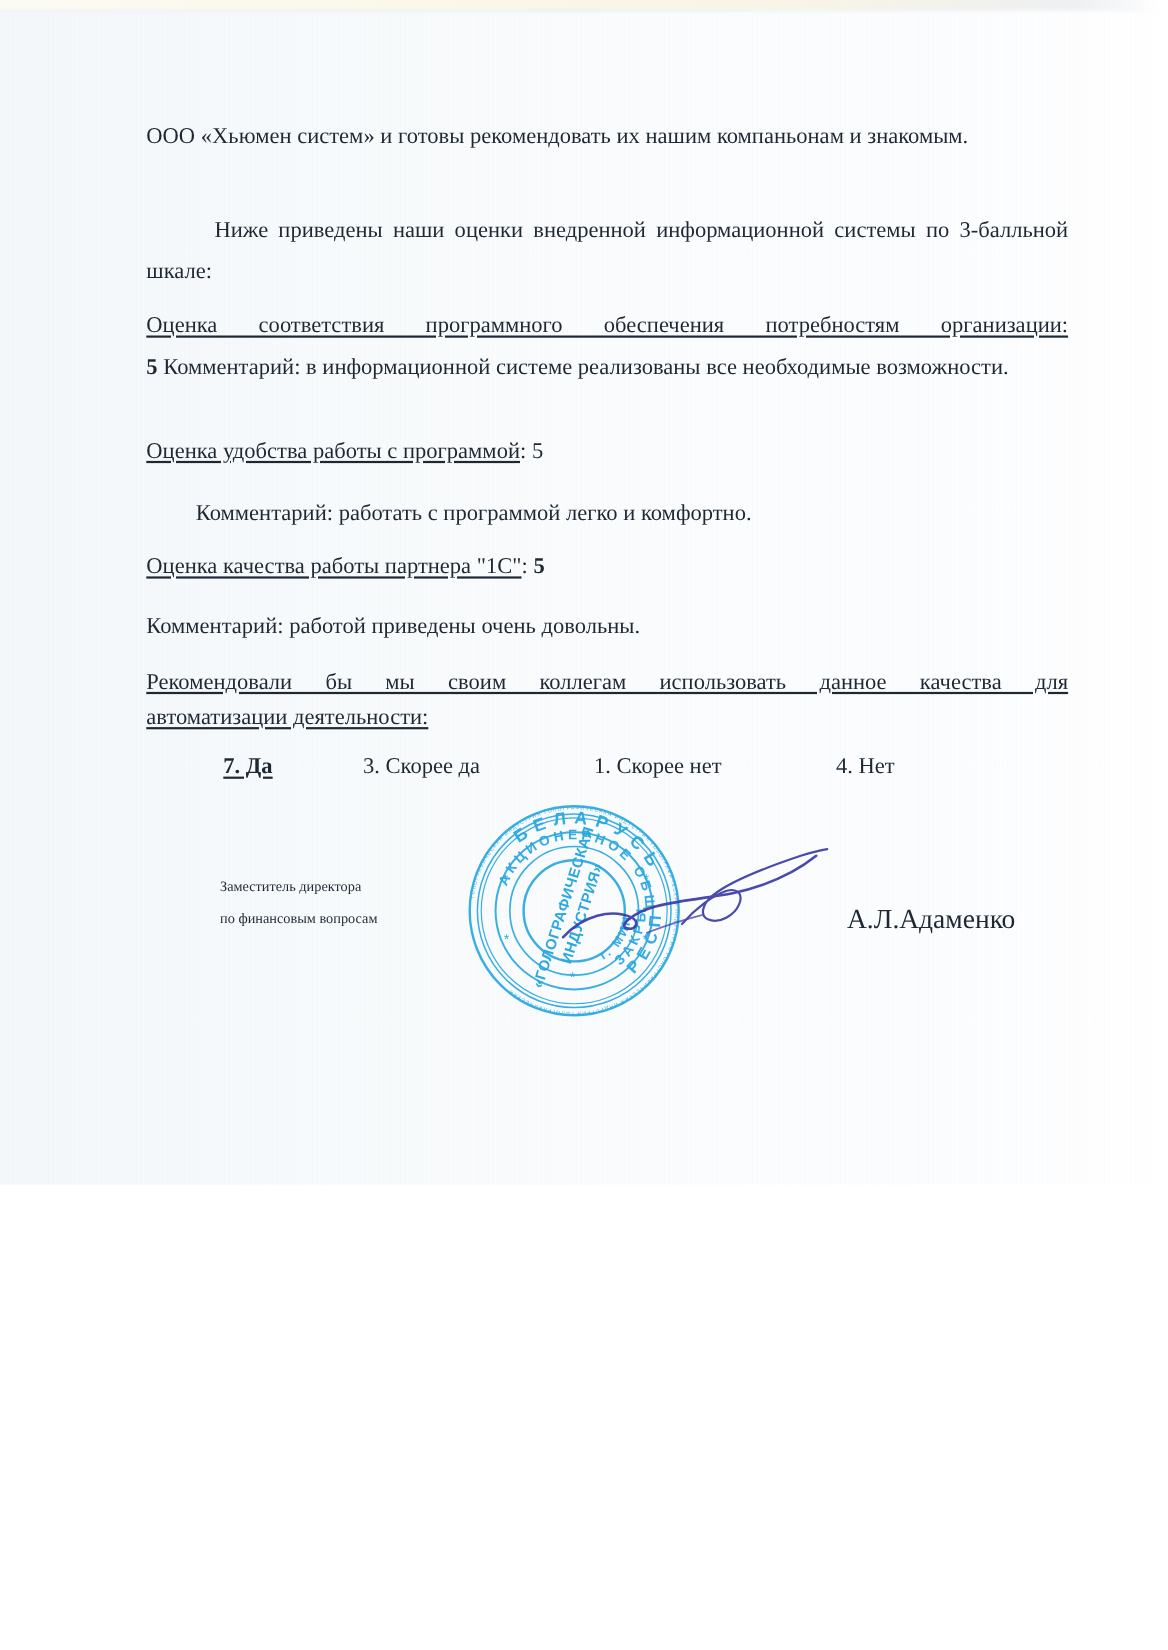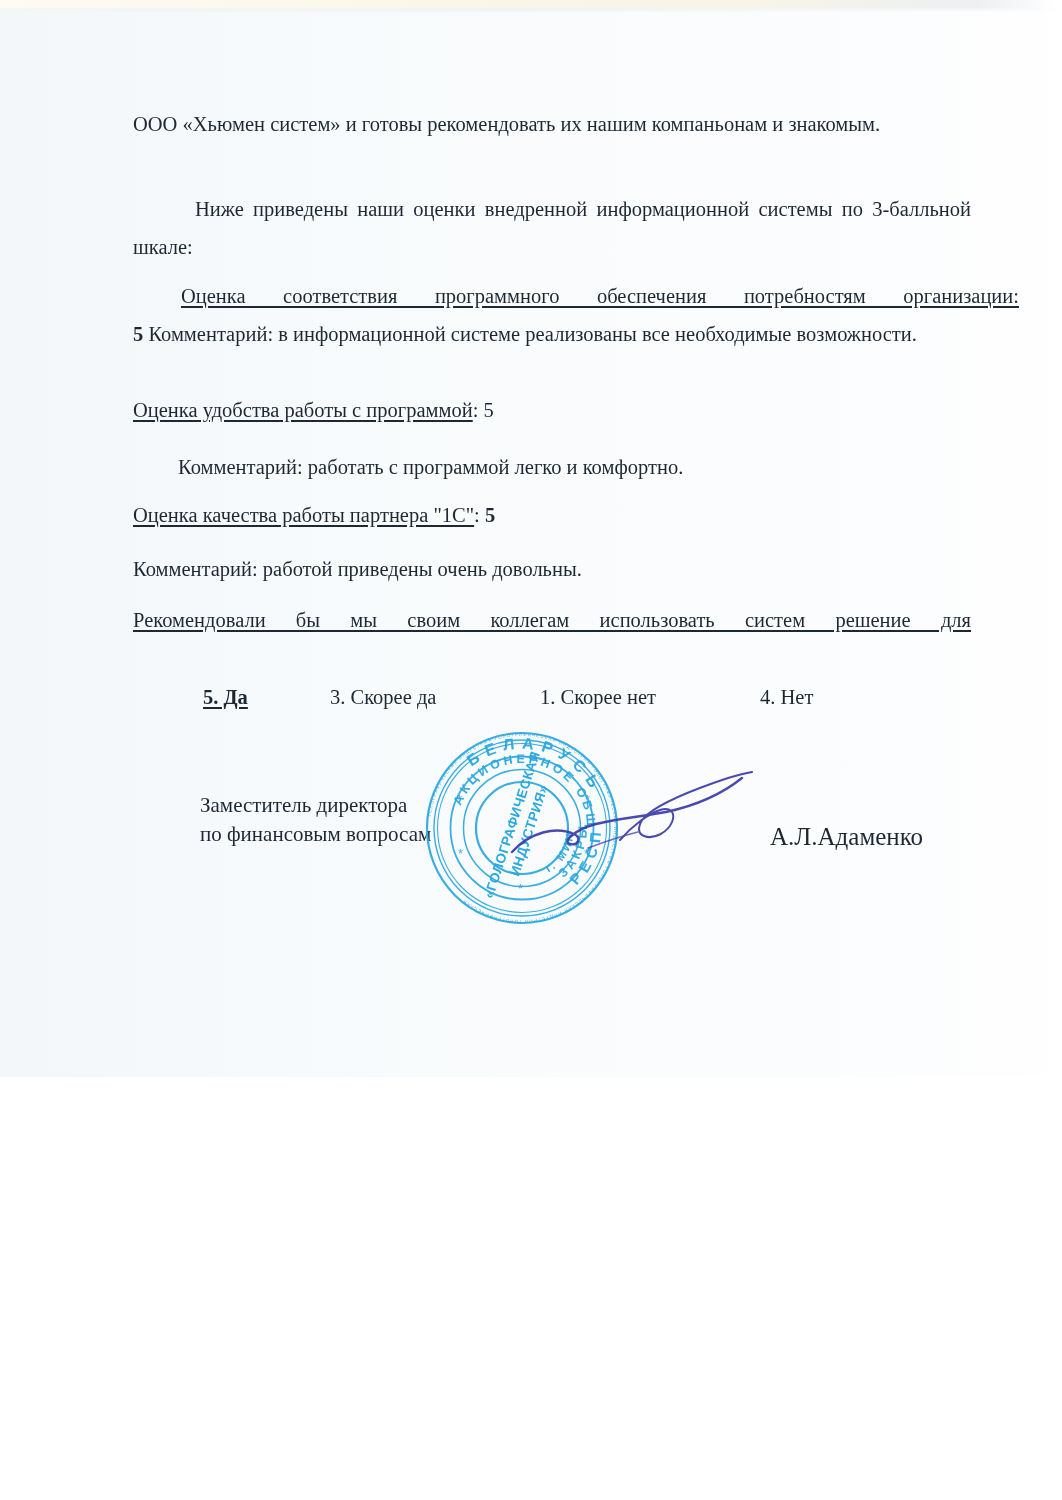--- a/index.html
+++ b/index.html
@@ -53,21 +53,21 @@
   .b{ font-weight:bold; }
 
   
   .spread{ text-align:justify; text-align-last:justify; }
 
   
   .options{position:absolute;white-space:nowrap;font-size:20.5px;color:#1d2833;}
   .opt{position:absolute;top:0;}
 
   
-  .sig-role{position:absolute;font-size:21px;line-height:29px;color:#1d2833;}
+  .sig-role{position:absolute;font-size:13px;line-height:29px;color:#1d2833;}
   .sig-name{position:absolute;font-size:25px;color:#1d2833;white-space:nowrap;}
 
   
   .stamp{position:absolute;left:424px;top:730px;width:196px;height:196px;}
   .stamp svg{display:block;}
   .sign-ink{position:absolute;left:470px;top:760px;width:300px;height:110px;}
   .sign-ink svg{display:block;}
 </style>
 </head>
 <body>
@@ -77,43 +77,46 @@
   <div class="scan-strip"></div>
   <div class="scan-strip2"></div>
   <div class="scan-noise"></div>
   <div class="right-band"></div>
 
   <div class="doc-text blk" style="left:133px;top:105px;width:838px;">ООО «Хьюмен систем» и готовы рекомендовать их нашим компаньонам и знакомым.</div>
 
   <div class="doc-text blk" style="left:133px;top:190px;width:838px;text-indent:62px;">Ниже приведены наши оценки внедренной информационной системы по 3-балльной шкале:</div>
 
   <div class="doc-text" style="left:133px;top:277px;width:838px;">
-    <span class="u spread" style="display:block;width:838px;margin-left:48px;">Оценка соответствия программного обеспечения потребностям организации:</span>
+    <span class="u spread" style="display:block;width:838px;">Оценка соответствия программного обеспечения потребностям организации:</span>
     <span class="b">5</span>
     <span class="blk">Комментарий: в информационной системе реализованы все необходимые возможности.</span>
   </div>
 
   <div class="doc-text" style="left:133px;top:391px;white-space:nowrap;">
     <span class="u">Оценка удобства работы с программой</span><span>: </span><span>5</span>
   </div>
 
   <div class="doc-text" style="left:133px;top:448px;white-space:nowrap;margin-left:45px;">Комментарий: работать с программой легко и комфортно.</div>
 
   <div class="doc-text" style="left:133px;top:496px;white-space:nowrap;">
     <span class="u">Оценка качества работы партнера "1С"</span><span>: </span><span class="b">5</span>
   </div>
 
   <div class="doc-text" style="left:133px;top:550px;white-space:nowrap;">Комментарий: работой приведены очень довольны.</div>
 
   <div class="doc-text" style="left:133px;top:601px;width:838px;">
-    <span class="u spread" style="display:block;width:838px;">Рекомендовали бы мы своим коллегам использовать систем решение для</span>
+    <span class="u spread" style="display:block;width:838px;">Рекомендовали бы мы своим коллегам использовать данное качества для</span>
+  </div>
+  <div class="doc-text" style="left:133px;top:633px;">
+    <span class="u">автоматизации деятельности:</span>
   </div>
 
   <div class="options" style="left:0px;top:686px;width:1062px;height:34px;">
-    <span class="opt u b" style="left:203px;">5. Да</span>
+    <span class="opt u b" style="left:203px;">7. Да</span>
     <span class="opt" style="left:330px;">3. Скорее да</span>
     <span class="opt" style="left:540px;">1. Скорее нет</span>
     <span class="opt" style="left:760px;">4. Нет</span>
   </div>
 
   <div class="sig-role" style="left:200px;top:791px;">
     <div>Заместитель директора</div>
     <div>по финансовым вопросам</div>
   </div>
 

